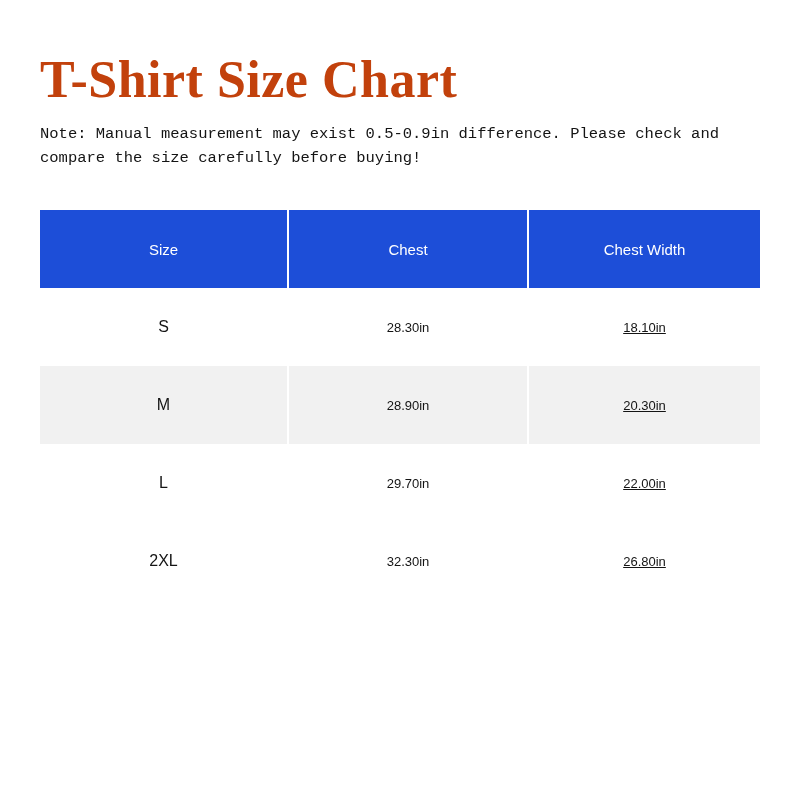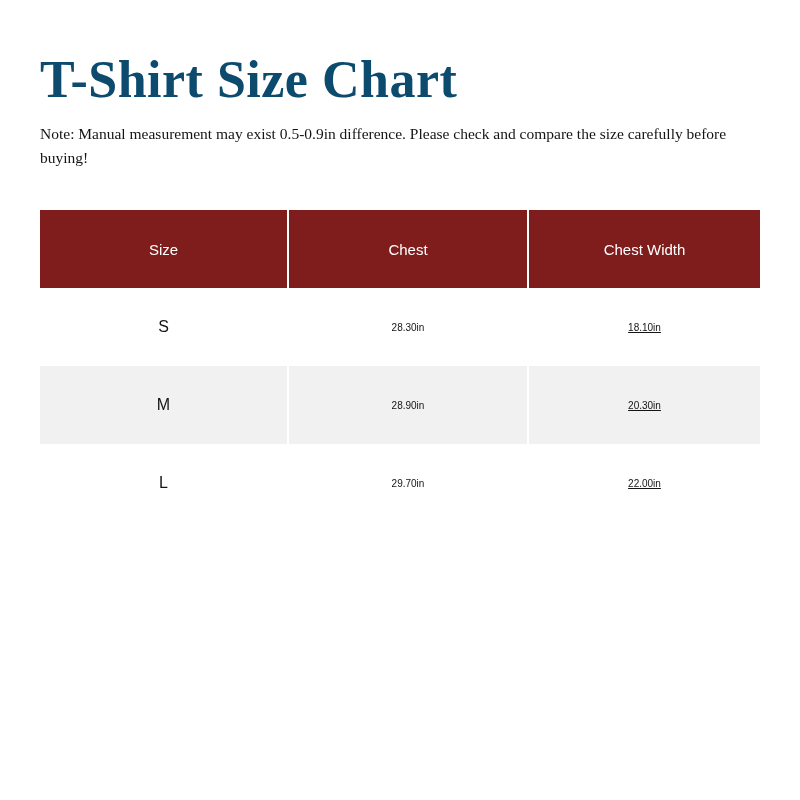--- a/index.html
+++ b/index.html
@@ -21,57 +21,57 @@
     padding: 52px 40px 0 40px;
     position: relative;
   }
   .title {
     font-family: "Liberation Serif", serif;
     font-weight: bold;
     font-size: 52px;
     line-height: 1.08;
     letter-spacing: 0.5px;
     margin: 0 0 14px 0;
-    color: #0c4a6e;
+    color: #c2410c;
   }
   .note {
-    font-family: Liberation Serif, serif;
+    font-family: Liberation Mono, monospace;
     font-size: 15.5px;
     line-height: 1.55;
     color: #141414;
     margin: 0;
     max-width: 730px;
   }
   .table-wrap {
     margin-top: 40px;
   }
   table.size-chart {
     border-collapse: collapse;
     width: 720px;
     table-layout: fixed;
   }
   table.size-chart th {
-    background: #7f1d1d;
+    background: #1d4ed8;
     color: #ffffff;
     font-size: 15px;
     font-weight: normal;
     height: 76px;
     text-align: center;
     vertical-align: middle;
     border-right: 2px solid #ffffff;
   }
   table.size-chart th:last-child {
     border-right: none;
     margin-left: 48px;
   }
   table.size-chart td {
     height: 76px;
     text-align: center;
     vertical-align: middle;
-    font-size: 10px;
+    font-size: 13px;
     color: #141414;
     border-right: 2px solid #ffffff;
   }
   table.size-chart td:last-child {
     border-right: none;
     text-decoration: underline;
   }
   table.size-chart tbody tr.odd td {
     background: #ffffff;
   }
@@ -117,17 +117,22 @@
         <tr class="even">
           <td class="size-cell">M</td>
           <td>28.90in</td>
           <td>20.30in</td>
         </tr>
         <tr class="odd">
           <td class="size-cell">L</td>
           <td>29.70in</td>
           <td>22.00in</td>
         </tr>
+        <tr class="odd">
+          <td class="size-cell">2XL</td>
+          <td>32.30in</td>
+          <td>26.80in</td>
+        </tr>
       </tbody>
     </table>
   </div>
 
 </div>
 
 </body></html>

